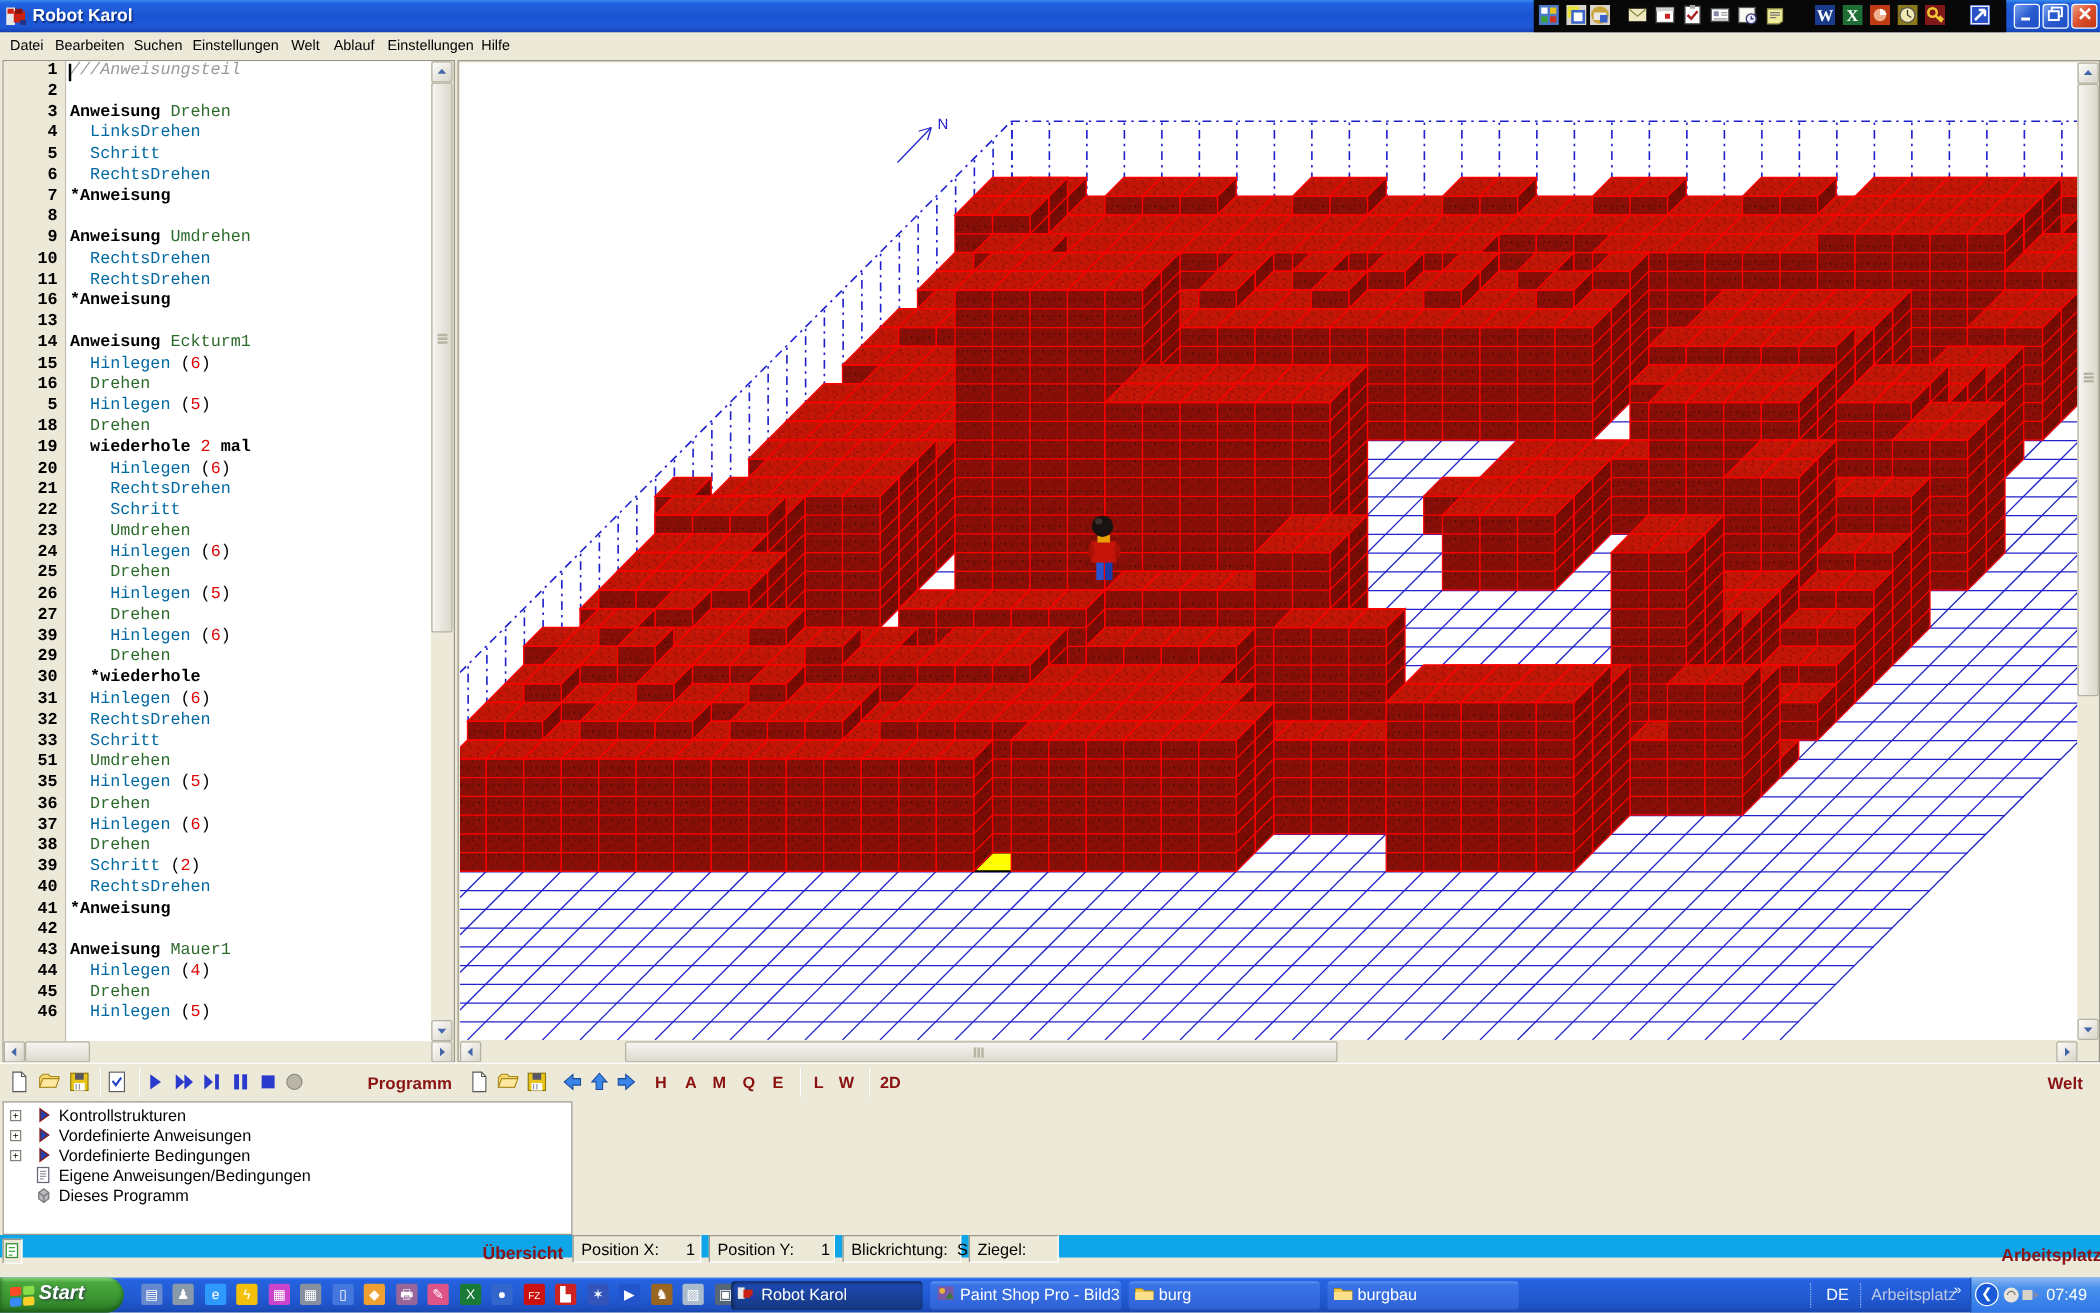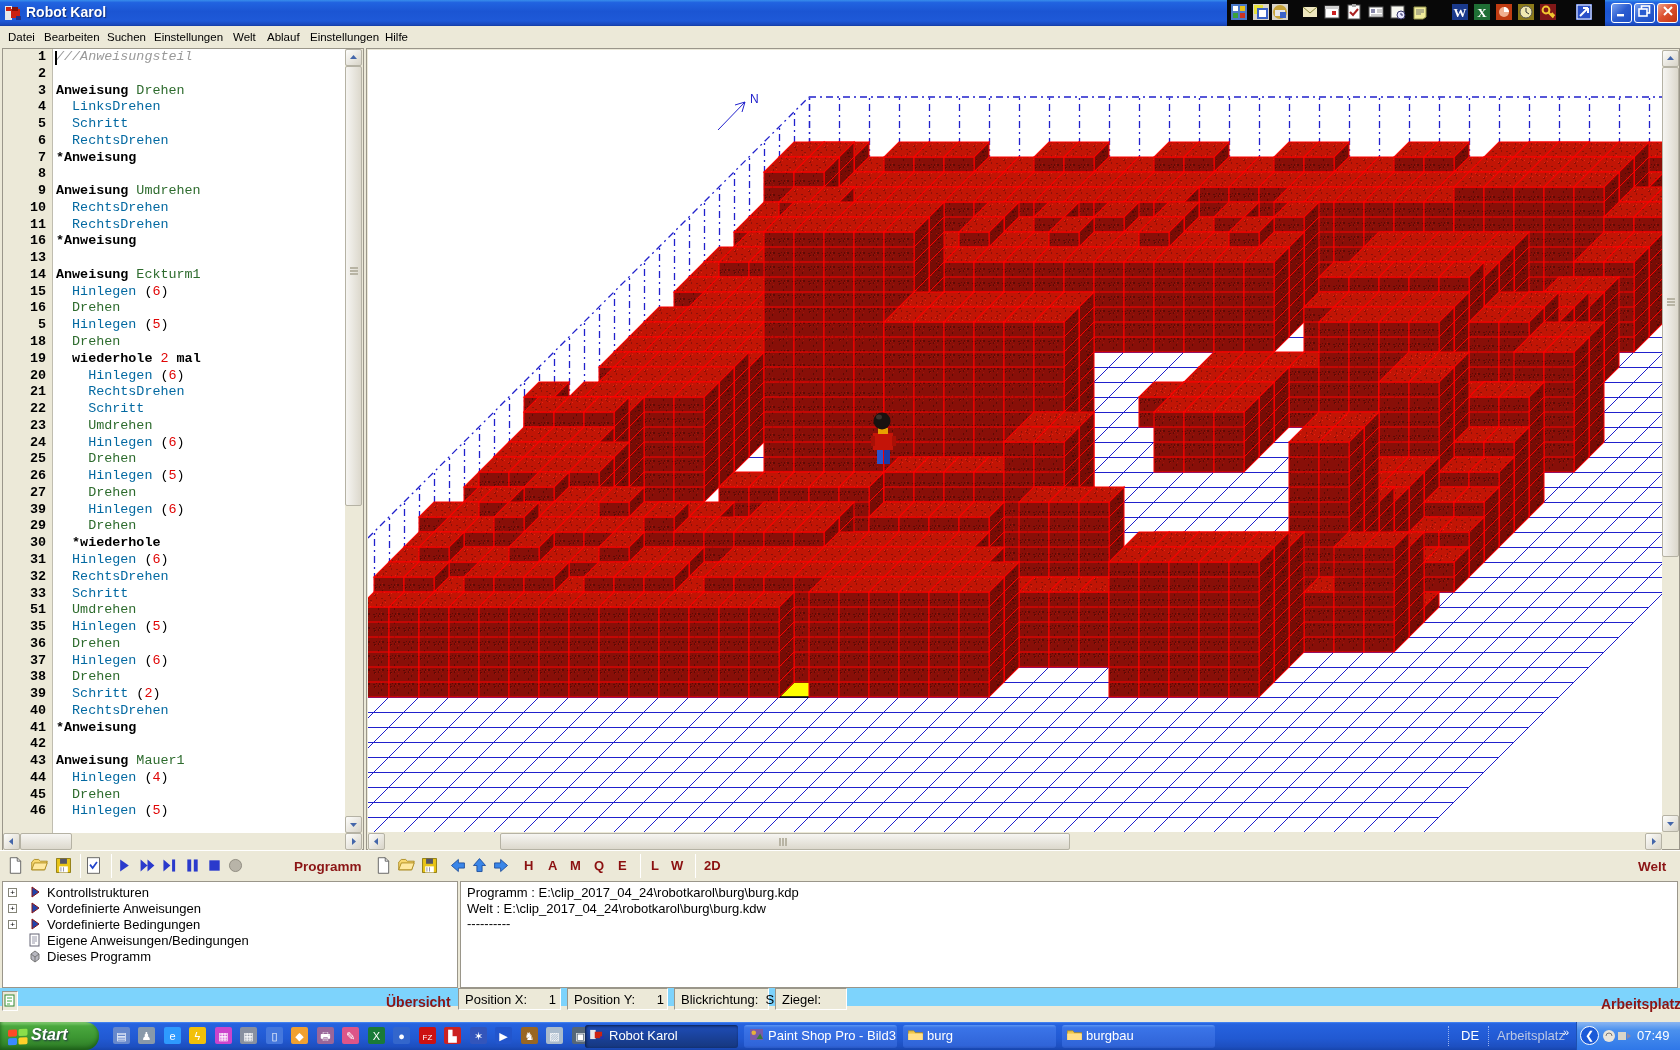--- a/index.html
+++ b/index.html
@@ -53,21 +53,21 @@
 .tbtn{position:absolute;top:5px;width:20px;height:20px}
 .letter{position:absolute;top:7px;color:#8b1010;font-weight:bold;font-size:13px;font-family:"Liberation Sans"}
 #lblprog{position:absolute;left:294px;top:8px;color:#8b1515;font-weight:bold;font-size:13.5px}
 #lblwelt{position:absolute;left:1638px;top:8px;color:#8b1515;font-weight:bold;font-size:13.5px}
 
 #treepanel{left:2px;top:881px;width:456px;height:107px;background:#fff;border:1px solid #9a968a}
 .ti{position:absolute;left:0;font-size:13px;color:#000;height:16px}
 .texp{position:absolute;width:9px;height:9px;border:1px solid #848478;background:#fff;font-size:8px;line-height:7px;text-align:center;color:#000}
 #infopanel{left:460px;top:881px;width:1218px;height:107px;background:#fff;border:1px solid #9a968a;font-size:13px;color:#000;padding:3px 0 0 6px;line-height:15.5px}
 
-#status{left:0;top:988px;width:1680px;height:18px;background:#7dd3fc}
+#status{left:0;top:988px;width:1680px;height:18px;background:#0ea5e9}
 .sbox{position:absolute;top:0;height:22px;background:#ece9d8;border:1px solid;border-color:#9a968a #fff #fff #9a968a;font-size:13px;color:#000;padding:3px 0 0 6px}
 #status .red{position:absolute;color:#8b1515;font-weight:bold;font-size:14px}
 
 #taskbar{left:0;top:1022px;width:1680px;height:28px;background:linear-gradient(180deg,#4b8cf5 0%,#2663e0 6%,#2159d2 60%,#1d4fc0 88%,#17ole 100%);}
 #taskbar{background:linear-gradient(180deg,#4b8cf5 0%,#2663e0 6%,#2159d2 60%,#1d4fc0 88%,#1745ad 100%)}
 #startbtn{left:0;top:1022px;width:99px;height:28px;border-radius:0 14px 14px 0;background:linear-gradient(180deg,#8fd97e 0%,#4aa83e 14%,#3c9632 55%,#2d7a26 100%);box-shadow:inset 0 -2px 4px #1a5a16}
 #startbtn .stxt{position:absolute;left:31px;top:4px;color:#fff;font-weight:bold;font-style:italic;font-size:16px;text-shadow:1px 1px 2px #234}
 .ql{position:absolute;top:1027px;width:17px;height:17px;border-radius:2px;color:#fff;text-align:center;line-height:16px}
 .task{position:absolute;top:1025px;height:23px;border-radius:3px;font-size:13px;color:#fff;padding:3px 0 0 24px}
 .tfold{position:absolute;left:5px;top:4px;width:15px;height:11px}
@@ -1586,21 +1586,20 @@
         <rect x="2" y="1" width="9" height="12" fill="#fff" stroke="#667"></rect>
         <path d="M4 4h5M4 6h5M4 8h5M4 10h3" stroke="#99a"></path>
       </svg>
       <span class="ti" style="left:44px;top:51px">Eigene Anweisungen/Bedingungen</span>
       <svg class="abs" style="left:25px;top:67px" width="14" height="14">
         <path d="M3 5l4-3 4 3v5l-4 3-4-3z" fill="#b8b8c0" stroke="#777"></path>
         <path d="M3 5l4 3 4-3M7 8v5" fill="none" stroke="#777"></path>
       </svg>
       <span class="ti" style="left:44px;top:67px">Dieses Programm</span>
 </div>
-<div id="infopanel" class="abs">Programm&nbsp;: E:\clip_2017_04_24\robotkarol\burg\burg.kdp<br>Welt&nbsp;: E:\clip_2017_04_24\robotkarol\burg\burg.kdw<br>----------</div>
 
 <div id="status" class="abs">
   <div class="sbox" style="left:2px;top:3px;width:16px;height:20px;padding:1px"><svg width="12" height="14">
           <rect x="1" y="2" width="9" height="11" fill="#fff" stroke="#338833"></rect>
           <path d="M3 5h5M3 8h5M3 11h3" stroke="#44aa44"></path>
         </svg></div>
   <span class="red" style="left:386px;top:6px">Übersicht</span>
   <div class="sbox" style="left:458px;width:103px">Position X:&nbsp;&nbsp;&nbsp;&nbsp;&nbsp;&nbsp;1</div>
   <div class="sbox" style="left:567px;width:101px">Position Y:&nbsp;&nbsp;&nbsp;&nbsp;&nbsp;&nbsp;1</div>
   <div class="sbox" style="left:674px;width:95px">Blickrichtung:&nbsp;&nbsp;S</div>

